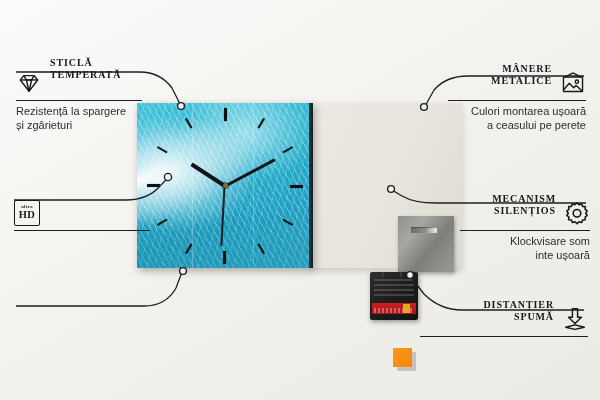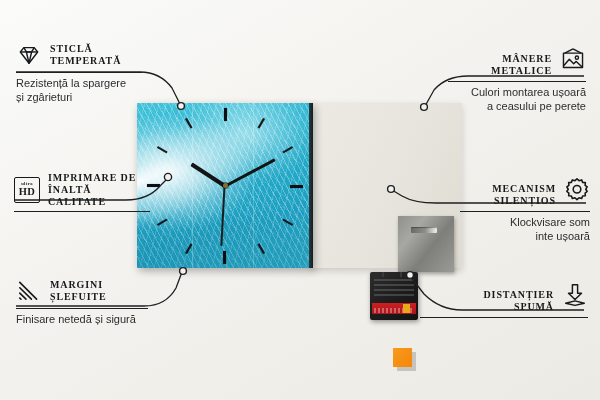--- a/index.html
+++ b/index.html
@@ -201,21 +201,21 @@
   }
   .csub {
     font-family: Liberation Sans, sans-serif;
     font-size: 11px;
     color: #2b2d2f;
     line-height: 1.3;
     white-space: pre-line;
   }
   .callout.right .csub { text-align: right; }
 
-  .ico { flex: 0 0 auto; width: 26px; height: 26px; color: #17191b; }
+  .ico { flex: 0 0 auto; width: 26px; height: 26px; color: #17191b; margin-top: 28px; }
   .ico svg { display: block; width: 100%; height: 100%; }
   .ico.hd {
     border: 1.6px solid #17191b;
     border-radius: 2px;
     display: flex; flex-direction: column;
     align-items: center; justify-content: center;
     line-height: 1;
   }
   .ico.hd .u { font-size: 4.6px; font-weight: 700; letter-spacing: .4px; }
   .ico.hd .h { font-size: 10.5px; font-weight: 700; letter-spacing: .3px; margin-top: .5px; }
@@ -345,44 +345,24 @@
     <div class="csub">Rezistență la spargere
 și zgârieturi</div>
   </div>
 
   <div class="callout left" style="left:14px; top:172px; width:136px;">
     <div class="head">
       <span class="ico hd">
         <span class="u">ultra</span>
         <span class="h">HD</span>
       </span>
-      <span class="ctitle">IMPRIMARE DE
-ÎNALTĂ CALITATE</span>
     </div>
     <div class="rule"></div>
   </div>
 
-  <div class="callout left" style="left:16px; top:278px; width:132px;">
-    <div class="head">
-      <span class="ico">
-        <svg viewBox="0 0 24 24">
-            <g stroke="currentColor" stroke-width="1.5" stroke-linecap="round">
-          <line x1="3.5" y1="4" x2="19" y2="19.5"></line>
-          <line x1="3.5" y1="9" x2="14.2" y2="19.5"></line>
-          <line x1="3.5" y1="14" x2="9.2" y2="19.5"></line>
-          <line x1="3.5" y1="18.6" x2="4.6" y2="19.6"></line>
-        </g>
-          </svg>
-      </span>
-      <span class="ctitle">MARGINI
-ȘLEFUITE</span>
-    </div>
-    <div class="rule"></div>
-    <div class="csub">Finisare netedă și sigură</div>
-  </div>
 
   <div class="callout right" style="right:14px; top:42px; width:138px;">
     <div class="head">
       <span class="ctitle">MÂNERE
 METALICE</span>
       <span class="ico">
         <svg viewBox="0 0 24 24">
             <g fill="none" stroke="currentColor" stroke-width="1.3" stroke-linejoin="round">
           <rect x="3.2" y="6.6" width="17.6" height="13.2"></rect>
           <path d="M12 2.6 L4.4 6.5"></path>

